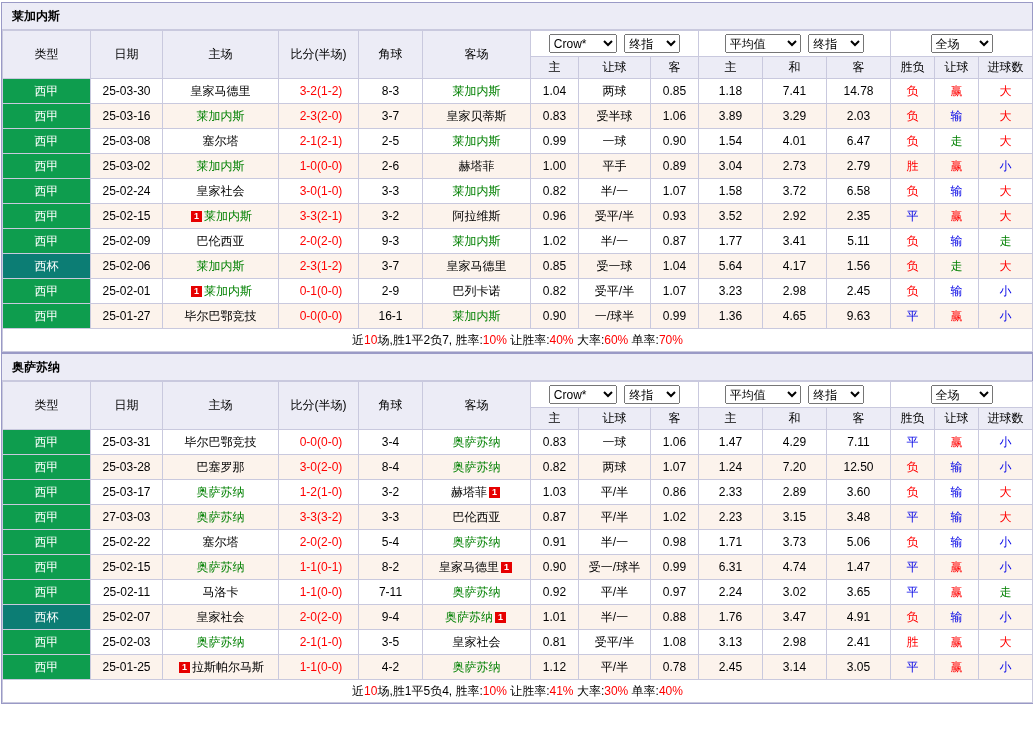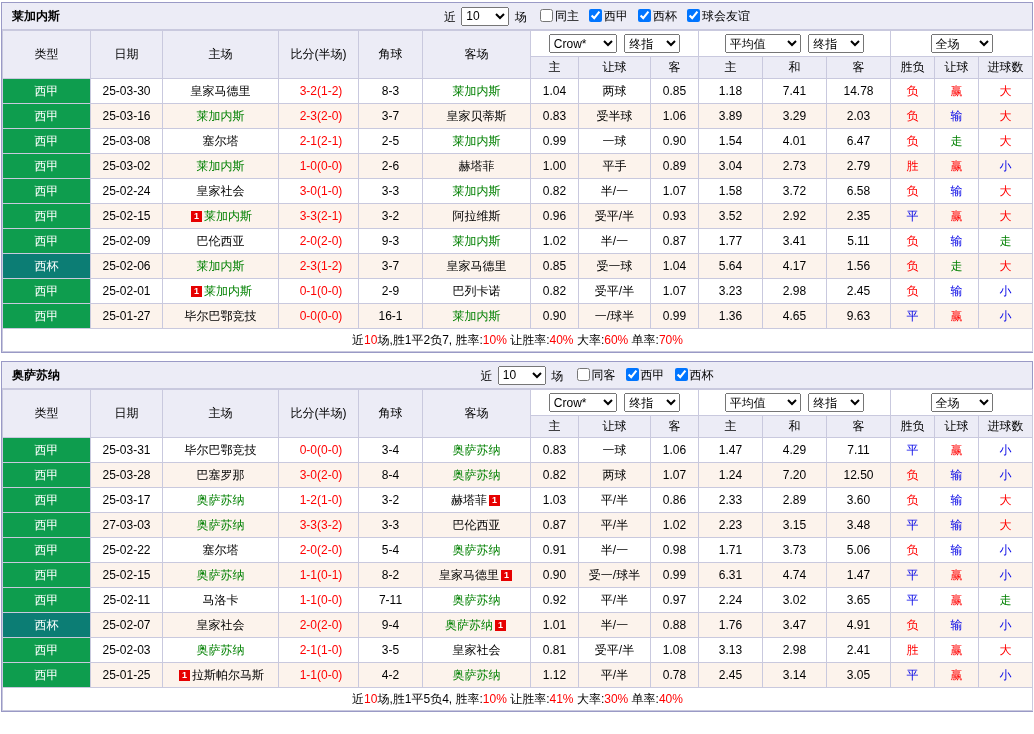--- a/index.html
+++ b/index.html
@@ -25,21 +25,21 @@
   .radio-option{ display:inline-flex; align-items:center; gap:4px; cursor:pointer; color:#fff; }
   .radio{
     display:inline-block; width:11px; height:11px; border-radius:50%;
     background:#fff; border:1px solid #9a9a9a; position:relative;
   }
   .radio.checked::after{
     content:""; position:absolute; left:2px; top:2px; right:2px; bottom:2px;
     background:#1a56c4; border-radius:50%;
   }
   #sections{ padding:2px 1px 4px; }
-  .section{ border:1px solid #9a9ac6; margin-bottom:8px; background:#ec4899; }
+  .section{ border:1px solid #9a9ac6; background:#ec4899; }
   .section-header{
     height:27px; background:var(--head-bg); border-bottom:1px solid var(--grid-line);
     display:flex; align-items:center; position:relative;
   }
   .team-title{ font-weight:bold; padding-left:10px; z-index:2; }
   .controls{
     position:absolute; left:160px; right:0; text-align:center; white-space:nowrap;
   }
   .controls select, .sel-cell select{
     font-size:12px; height:19px; margin:0 2px; font-family:inherit;
@@ -72,28 +72,20 @@
   .sel-avg{ width:76px; } .sel-full{ width:62px; }
 </style>
 </head>
 <body>
 
 <div class="page">
   <div id="sections">
   <div class="section">
     <div class="section-header">
       <span class="team-title">莱加内斯</span>
-      <span class="controls">
-        <span>近</span>
-        <select class="sel-count">
-          <option>10</option>
-        </select>
-        <span>场</span>
-        <span class="checkboxes"><label class="cb-label"><input type="checkbox" style="">同主</label><label class="cb-label"><input type="checkbox" checked="" style="">西甲</label><label class="cb-label"><input type="checkbox" checked="" style="">西杯</label><label class="cb-label"><input type="checkbox" checked="" style="">球会友谊</label></span>
-      </span>
     </div>
     <table class="grid">
       <colgroup>
         <col style="width:88px">
             <col style="width:72px">
             <col style="width:116px">
         <col style="width:80px">
             <col style="width:64px">
             <col style="width:108px">
         <col style="width:48px">
@@ -324,28 +316,20 @@
         <tr>
           <td colspan="15" class="summary"><span class="c-k">近</span><span class="c-r">10</span><span class="c-k">场,胜1平2负7, 胜率:</span><span class="c-r">10%</span><span class="c-k"> 让胜率:</span><span class="c-r">40%</span><span class="c-k"> 大率:</span><span class="c-r">60%</span><span class="c-k"> 单率:</span><span class="c-r">70%</span></td>
         </tr>
       </tfoot>
     </table>
   </div>
 
   <div class="section">
     <div class="section-header">
       <span class="team-title">奥萨苏纳</span>
-      <span class="controls">
-        <span>近</span>
-        <select class="sel-count">
-          <option>10</option>
-        </select>
-        <span>场</span>
-        <span class="checkboxes"><label class="cb-label"><input type="checkbox" style="">同客</label><label class="cb-label"><input type="checkbox" checked="" style="">西甲</label><label class="cb-label"><input type="checkbox" checked="" style="">西杯</label></span>
-      </span>
     </div>
     <table class="grid">
       <colgroup>
         <col style="width:88px">
             <col style="width:72px">
             <col style="width:116px">
         <col style="width:80px">
             <col style="width:64px">
             <col style="width:108px">
         <col style="width:48px">

